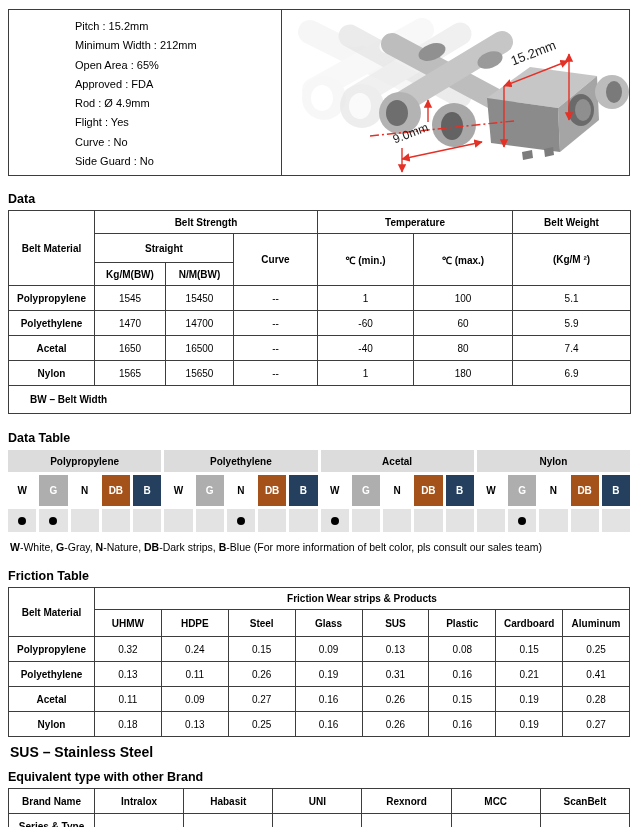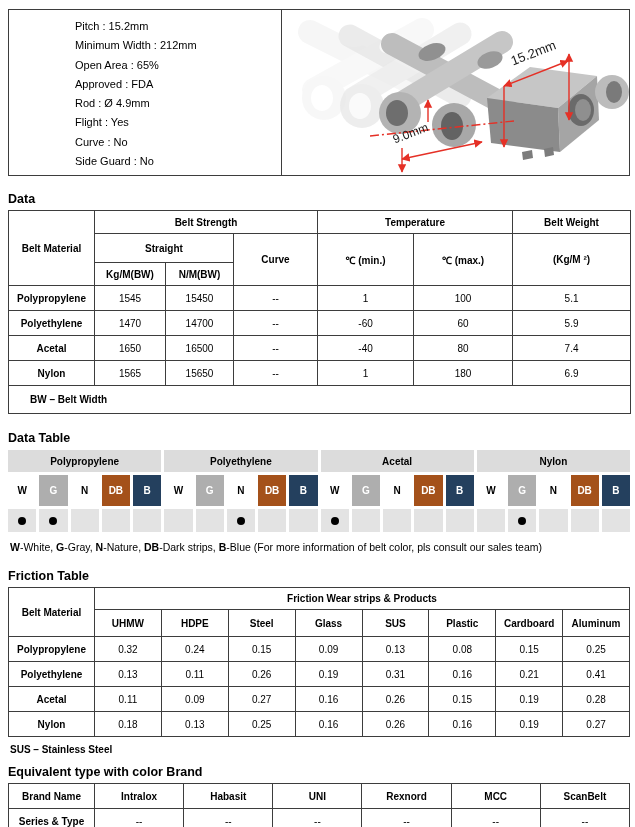--- a/index.html
+++ b/index.html
@@ -27,21 +27,21 @@
   .spec-line { font-size: 11px; line-height: 19.3px; white-space: nowrap; }
   .spec-right { flex: 1; position: relative; overflow: hidden; }
   .spec-right svg { display: block; }
 
   
   .section-title { font-size: 12.5px; font-weight: bold; line-height: 14px; }
   .t-data   { margin-top: 16px; }
   .t-color  { margin-top: 17px; }
   .t-frict  { margin-top: 16px; }
   .t-equiv  { margin-top: 10px; }
-  .footnote-text { font-size: 10px; font-weight: bold; margin-top: 7px; padding-left: 2px; }
+  .footnote-text { font-size: 14px; font-weight: bold; margin-top: 7px; padding-left: 2px; }
   .color-legend { font-size: 10.5px; margin-top: 9px; padding-left: 2px; }
   .color-legend .b { font-weight: bold; }
 
   
   table.tbl {
     border-collapse: collapse; width: 622px; table-layout: fixed;
     margin-top: 4px;
     border: 1.5px solid #3d3d3d;
   }
   .tbl th, .tbl td {
@@ -361,21 +361,21 @@
           <td>0.16</td>
           <td>0.26</td>
           <td>0.16</td>
           <td>0.19</td>
           <td>0.27</td>
         </tr>
       </tbody>
   </table>
   <div class="footnote-text">SUS – Stainless Steel</div>
 
-  <div class="section-title t-equiv">Equivalent type with color Brand</div>
+  <div class="section-title t-equiv">Equivalent type with other Brand</div>
   <table class="tbl">
     <colgroup>
       <col style="width:86px">
         <col>
         <col>
         <col>
         <col>
         <col>
         <col>
     </colgroup>

